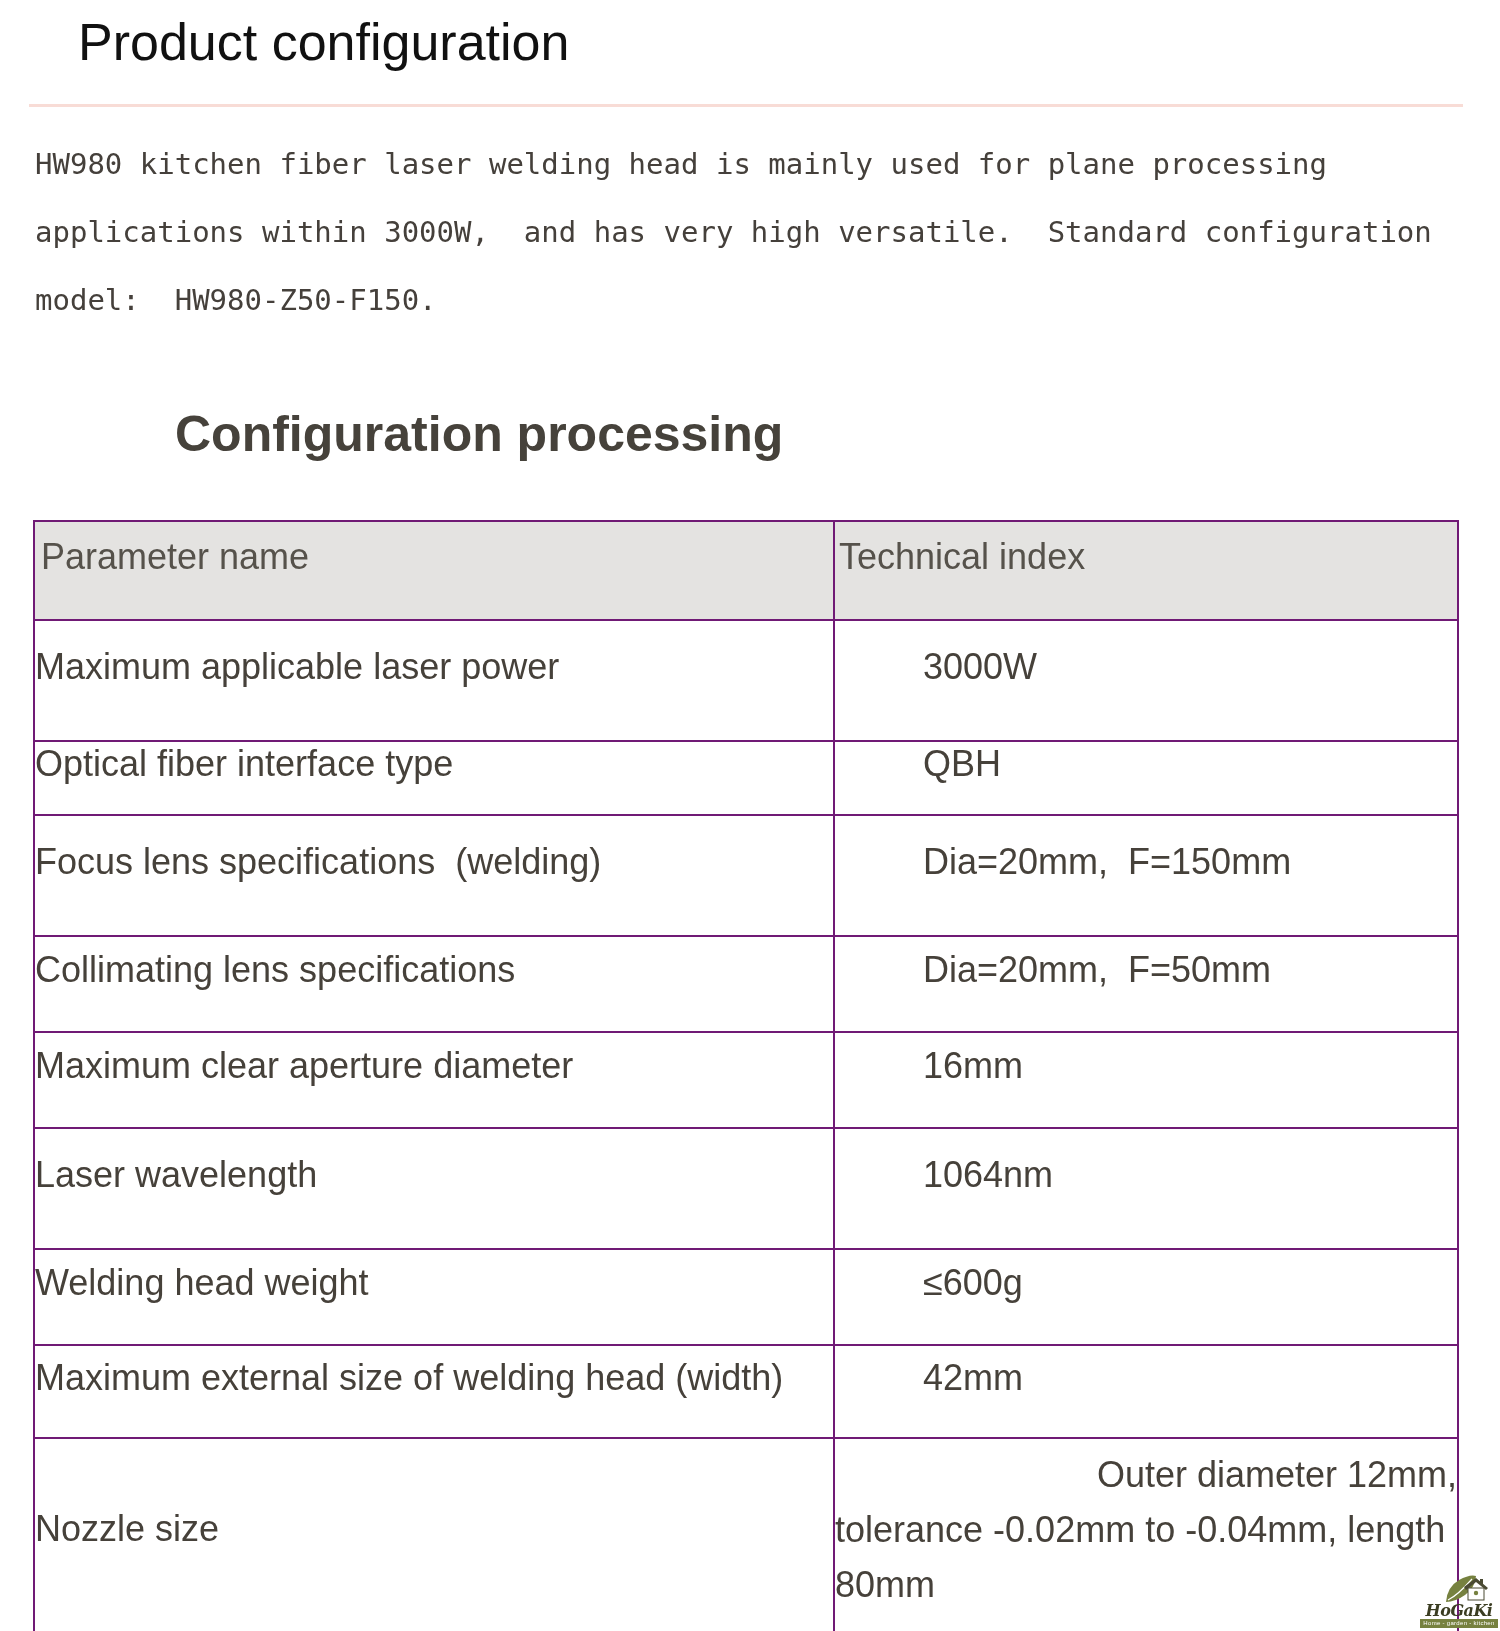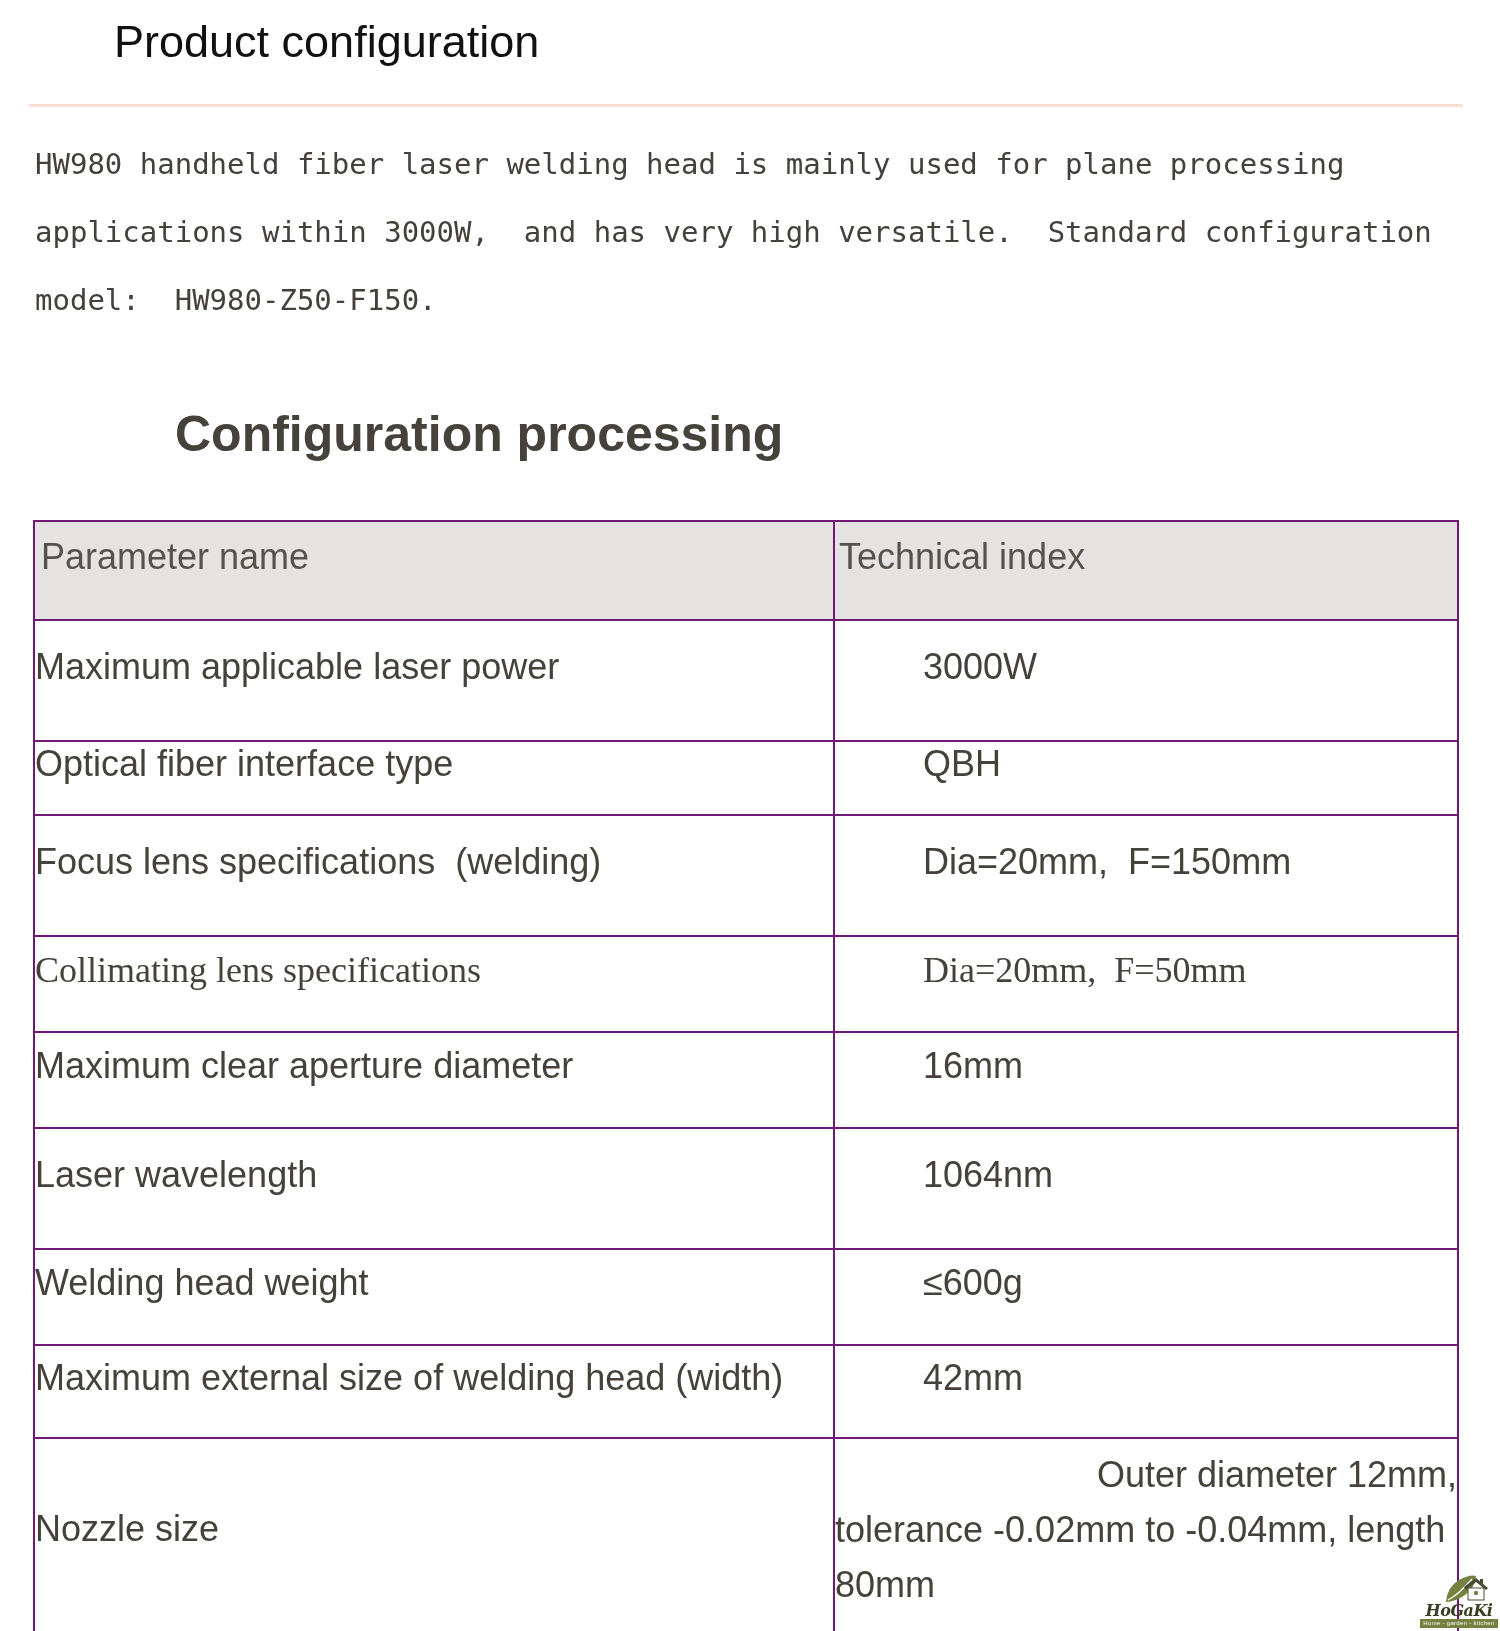--- a/index.html
+++ b/index.html
@@ -8,22 +8,22 @@
     background: #ffffff;
     width: 1500px;
     height: 1631px;
     position: relative;
     font-family: "Liberation Sans", sans-serif;
     overflow: hidden;
   }
   .page { position: relative; width: 1500px; height: 1631px; }
 
   .title {
-    margin: 7px 0 0 114px;
-    font-size: 45px;
+    margin: 7px 0 0 78px;
+    font-size: 52px;
     line-height: 70px;
     font-weight: 400;
     color: #111111;
     letter-spacing: 0px;
   }
 
   .pink-divider {
     margin: 27px 0 0 29px;
     width: 1434px;
     height: 3px;
@@ -70,21 +70,21 @@
     font-weight: 400;
     color: #56524b;
     text-align: left;
   }
   .spec-table th.col-name { padding-left: 6px; }
   .spec-table th.col-value { padding-left: 4px; }
 
   .spec-table thead tr { height: 99px; }
   .spec-table tbody tr { height: 121px; }
   .spec-table tbody tr:nth-child(2) { height: 68px; }
-  .spec-table tbody tr:nth-child(4) { height: 96px; font-family: Liberation Serif, serif; }
+  .spec-table tbody tr:nth-child(4) { height: 96px; }
   .spec-table tbody tr:nth-child(5) { height: 96px; }
   .spec-table tbody tr:nth-child(7) { height: 96px; }
   .spec-table tbody tr:nth-child(8) { height: 93px; }
   .spec-table tbody tr:nth-child(9) { height: 210px; }
 
   .name-cell { padding-left: 6px; }
   .name-cell .name-text {
     line-height: 44px;
     white-space: pre-wrap;
   }
@@ -134,21 +134,21 @@
 </head>
 <body>
 
 <div class="page">
 
   <h1 class="title">Product configuration</h1>
 
   <div class="pink-divider"></div>
 
   <div class="intro">
-    <div class="intro-line">HW980 handheld fiber laser welding head is mainly used for plane processing</div>
+    <div class="intro-line">HW980 kitchen fiber laser welding head is mainly used for plane processing</div>
     <div class="intro-line">applications within 3000W,  and has very high versatile.  Standard configuration</div>
     <div class="intro-line">model:  HW980-Z50-F150.</div>
   </div>
 
   <h2 class="section-heading">Configuration processing</h2>
 
   <table class="spec-table">
     <colgroup>
         <col class="c1">
         <col class="c2">

